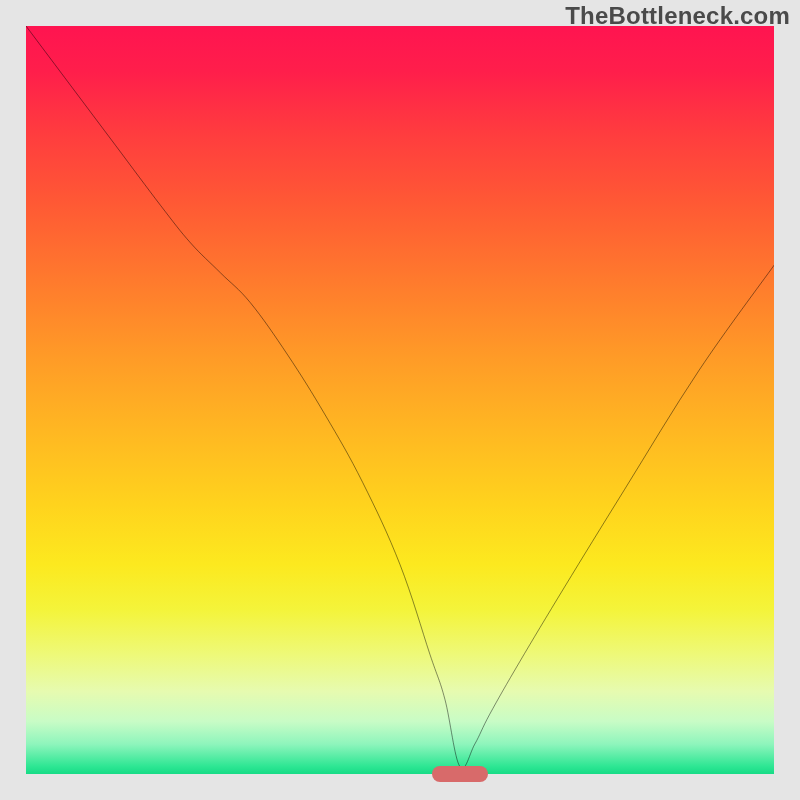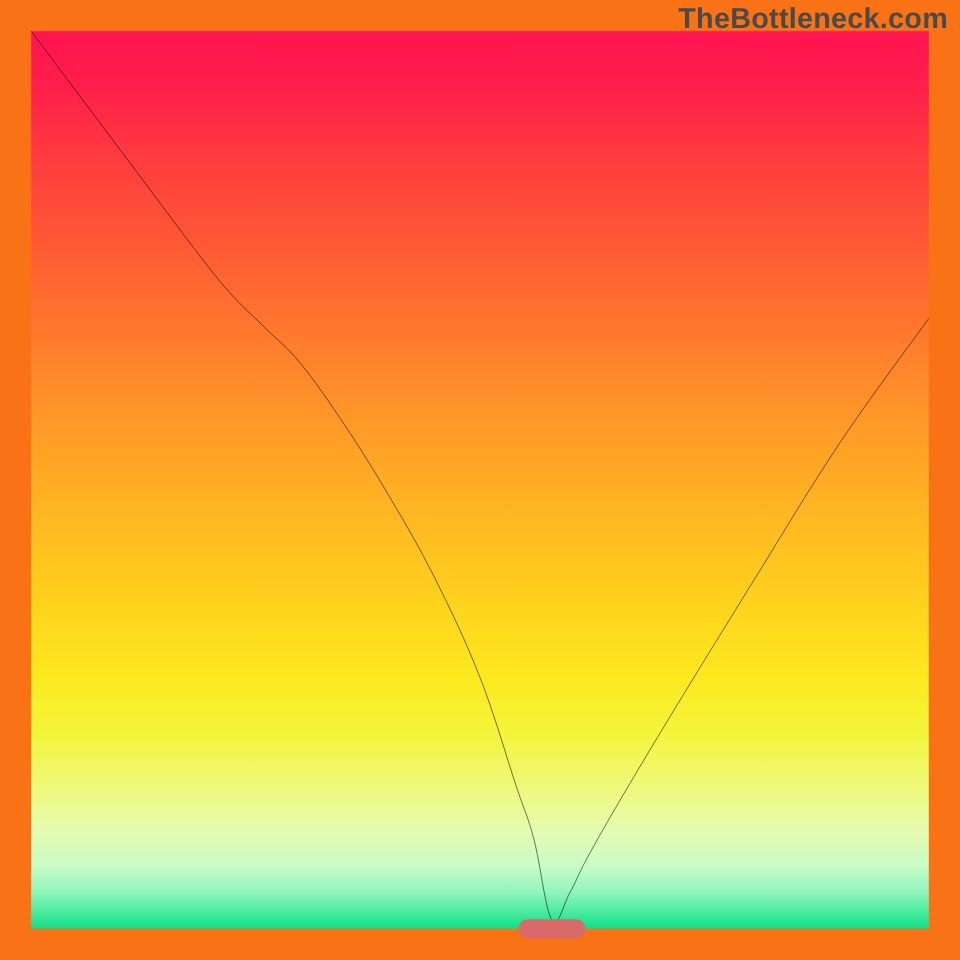--- a/index.html
+++ b/index.html
@@ -8,21 +8,21 @@
     width: 800px;
     height: 800px;
     background: #000;
     overflow: hidden;
     font-family: Arial, Helvetica, sans-serif;
   }
   .frame {
     position: relative;
     width: 800px;
     height: 800px;
-    background: #f97316;
+    background: #e5e5e5;
   }
   .watermark {
     position: absolute;
     top: 2px;
     right: 10px;
     color: #4a4a4a;
     font-size: 24px;
     font-weight: 600;
     letter-spacing: 0.2px;
     z-index: 10;

